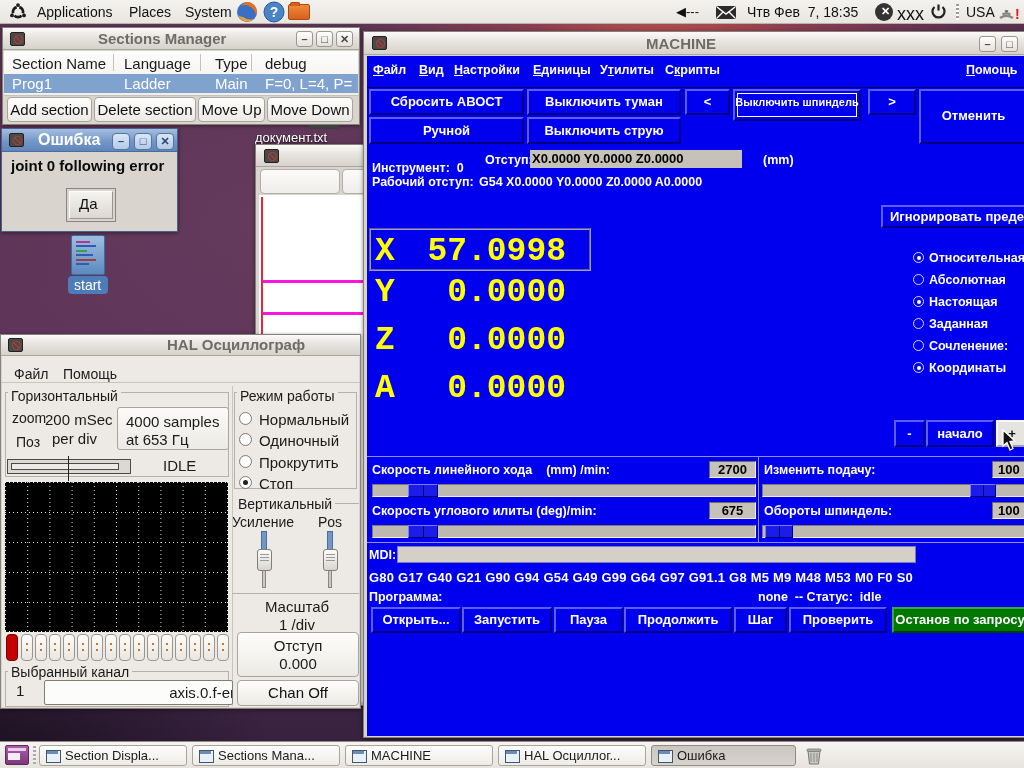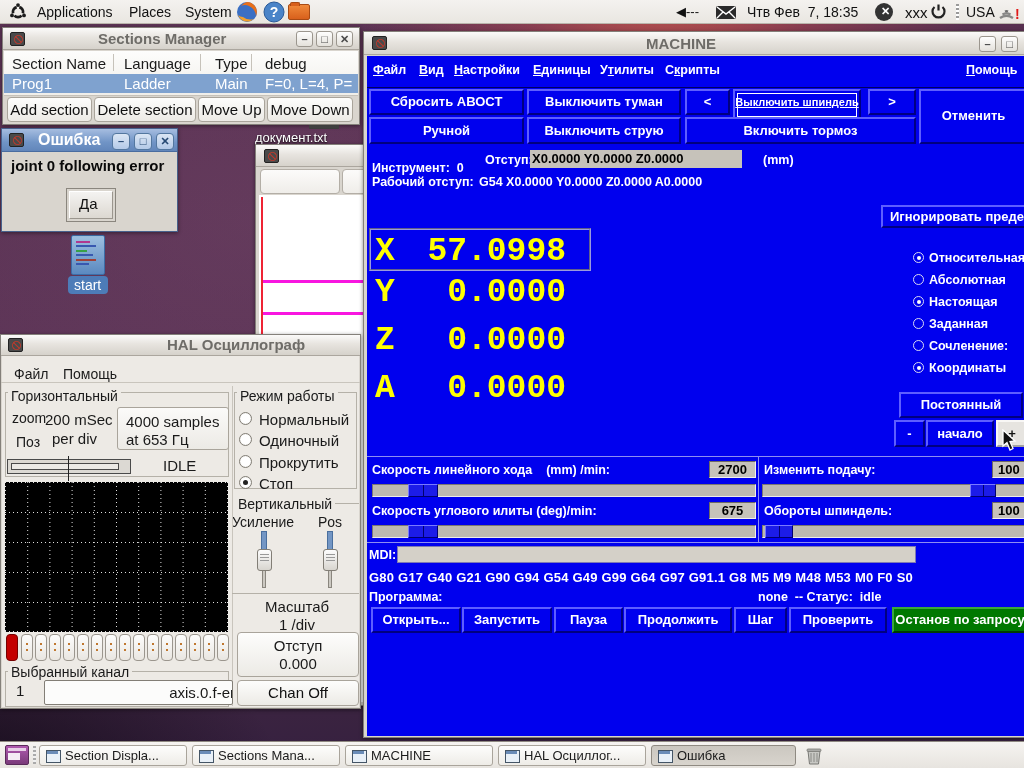--- a/index.html
+++ b/index.html
@@ -85,26 +85,25 @@
   <span class="lab" style="left:52px;top:7px;"><u>В</u>ид</span>
   <span class="lab" style="left:87px;top:7px;"><u>Н</u>астройки</span>
   <span class="lab" style="left:166px;top:7px;"><u>Е</u>диницы</span>
   <span class="lab" style="left:233px;top:7px;">У<u>т</u>илиты</span>
   <span class="lab" style="left:298px;top:7px;">С<u>к</u>рипты</span>
   <span class="lab" style="left:599px;top:7px;"><u>П</u>омощь</span>
   <div style="left:0;top:31px;width:661px;height:1px;background:#000060;"></div>
   <div class="tkb" style="left:2px;top:33px;width:155px;height:26px;line-height:22px;">Сбросить АВОСТ</div>
   <div class="tkb" style="left:160px;top:33px;width:154px;height:26px;line-height:22px;">Выключить туман</div>
   <div class="tkb" style="left:318px;top:33px;width:45px;height:26px;line-height:22px;">&lt;</div>
-  <div class="tkb" style="left:366px;top:33px;width:128px;height:32px;line-height:22px;font-size:11px;text-decoration:underline;"><i style="position:absolute;left:2px;top:2px;right:2px;bottom:2px;border:1px solid #fff;"></i>Выключить шпиндель</div>
+  <div class="tkb" style="left:366px;top:33px;width:128px;height:32px;line-height:22px;font-size:11px;"><i style="position:absolute;left:2px;top:2px;right:2px;bottom:2px;border:1px solid #fff;"></i>Выключить шпиндель</div>
   <div class="tkb" style="left:501px;top:33px;width:48px;height:26px;line-height:22px;">&gt;</div>
   <div class="tkb" style="left:552px;top:33px;width:109px;height:55px;line-height:50px;">Отменить</div>
   <div class="tkb" style="left:2px;top:61px;width:155px;height:27px;line-height:23px;">Ручной</div>
   <div class="tkb" style="left:160px;top:61px;width:154px;height:27px;line-height:23px;">Выключить струю</div>
-  <div class="tkb" style="left:318px;top:61px;width:231px;height:27px;line-height:23px;">Включить тормоз</div>
   <span class="lab" style="left:5px;top:91px;margin-top:14px;">Инструмент:&nbsp;&nbsp;0</span>
   <span class="lab" style="left:118px;top:97px;">Отступ:</span>
   <div style="left:163px;top:94px;width:212px;height:18px;background:#c6c2ba;">
         <span style="position:static;color:#000;font-size:13px;font-weight:bold;line-height:18px;padding-left:2px;display:block;">X0.0000 Y0.0000 Z0.0000</span>
       </div>
   <span class="lab" style="left:396px;top:97px;">(mm)</span>
   <span class="lab" style="left:5px;top:119px;">Рабочий отступ:</span>
   <span class="lab" style="left:112px;top:119px;">G54 X0.0000 Y0.0000 Z0.0000 A0.0000</span>
   <div class="tkb" style="left:514px;top:149px;width:158px;height:23px;line-height:19px;text-align:left;padding-left:7px;">Игнорировать пределы</div>
   <div style="left:2px;top:172px;width:222px;height:43px;border:2px groove #9a9ade;"></div>
@@ -121,21 +120,20 @@
   <div class="radio" style="left:546px;top:218px;"></div>
       <span class="lab" style="left:562px;top:217px;">Абсолютная</span>
   <div class="radio on" style="left:546px;top:240px;"></div>
       <span class="lab" style="left:562px;top:239px;">Настоящая</span>
   <div class="radio" style="left:546px;top:262px;"></div>
       <span class="lab" style="left:562px;top:261px;">Заданная</span>
   <div class="radio" style="left:546px;top:284px;"></div>
       <span class="lab" style="left:562px;top:283px;">Сочленение:</span>
   <div class="radio on" style="left:546px;top:306px;"></div>
       <span class="lab" style="left:562px;top:305px;">Координаты</span>
-  <div class="tkb" style="left:532px;top:336px;width:124px;height:26px;line-height:22px;">Постоянный</div>
   <div class="tkb" style="left:527px;top:364px;width:31px;height:27px;line-height:23px;">-</div>
   <div class="tkb" style="left:559px;top:364px;width:68px;height:27px;line-height:23px;">начало</div>
   <div style="left:629px;top:364px;width:32px;height:27px;background:#e6e4e0;border:2px outset #f8f7f5;color:#111;font-size:13px;font-weight:bold;text-align:center;line-height:23px;">+</div>
   <svg style="position:absolute;left:635px;top:373px;" width="17" height="24" viewBox="0 0 17 24">
         <path d="M1 1 L1 17 L5 13.5 L8 21 L11 19.5 L8 12.5 L13 12 Z" fill="#111" stroke="#fff" stroke-width="1.3"></path>
       </svg>
 
   <div style="left:0;top:400px;width:661px;height:1px;background:#8d8df2;"></div>
   <div style="left:0;top:486px;width:661px;height:1px;background:#8d8df2;"></div>
   <div style="left:391px;top:400px;width:1px;height:87px;background:#8d8df2;"></div>
@@ -343,21 +341,21 @@
  <div style="left:290px;top:2px;width:10px;height:4px;background:#d8601c;border:1px solid #a84a14;border-bottom:none;border-radius:2px 2px 0 0;"></div>
 
  <span style="left:676px;top:4px;font-size:13px;color:#111;">◀---</span>
  <div style="left:716px;top:6px;width:20px;height:13px;background:#2a2a2a;border-radius:2px;"></div>
  <svg style="position:absolute;left:716px;top:6px;" width="20" height="13" viewBox="0 0 20 13">
       <path d="M1 1 L10 8 L19 1 M1 12 L7 6 M19 12 L13 6" stroke="#fff" stroke-width="1.4" fill="none"></path>
     </svg>
  <span style="left:747px;top:4px;font-size:14px;color:#111;">Чтв Фев&nbsp; 7, 18:35</span>
  <div style="left:875px;top:3px;width:18px;height:18px;background:#333;border-radius:50%;"></div>
  <span style="left:881px;top:5px;font-size:11px;font-weight:bold;color:#fff;">✕</span>
- <span style="left:897px;top:4px;font-size:15px;color:#111;margin-left:8px;">xxx</span>
+ <span style="left:897px;top:4px;font-size:18px;color:#111;">xxx</span>
  <svg style="position:absolute;left:930px;top:3px;" width="17" height="17" viewBox="0 0 17 17">
       <path d="M8.5 1.5 v6" stroke="#222" stroke-width="2.2" fill="none"></path>
       <path d="M4.5 4 a6 6 0 1 0 8 0" stroke="#222" stroke-width="2.2" fill="none"></path>
     </svg>
  <div style="left:956px;top:4px;width:3px;height:16px;background:repeating-linear-gradient(#999 0 2px,#fff 2px 4px);"></div>
  <span style="left:966px;top:4px;font-size:14px;color:#111;">USA</span>
  <svg style="position:absolute;left:997px;top:4px;" width="22" height="17" viewBox="0 0 22 17">
       <g stroke="#6e6e6e" stroke-width="2.4" fill="none">
         <path d="M3 14 a12 12 0 0 1 13 0" opacity=".8"></path>
         <path d="M5.5 10.5 a8 8 0 0 1 8 0" opacity=".8"></path>

